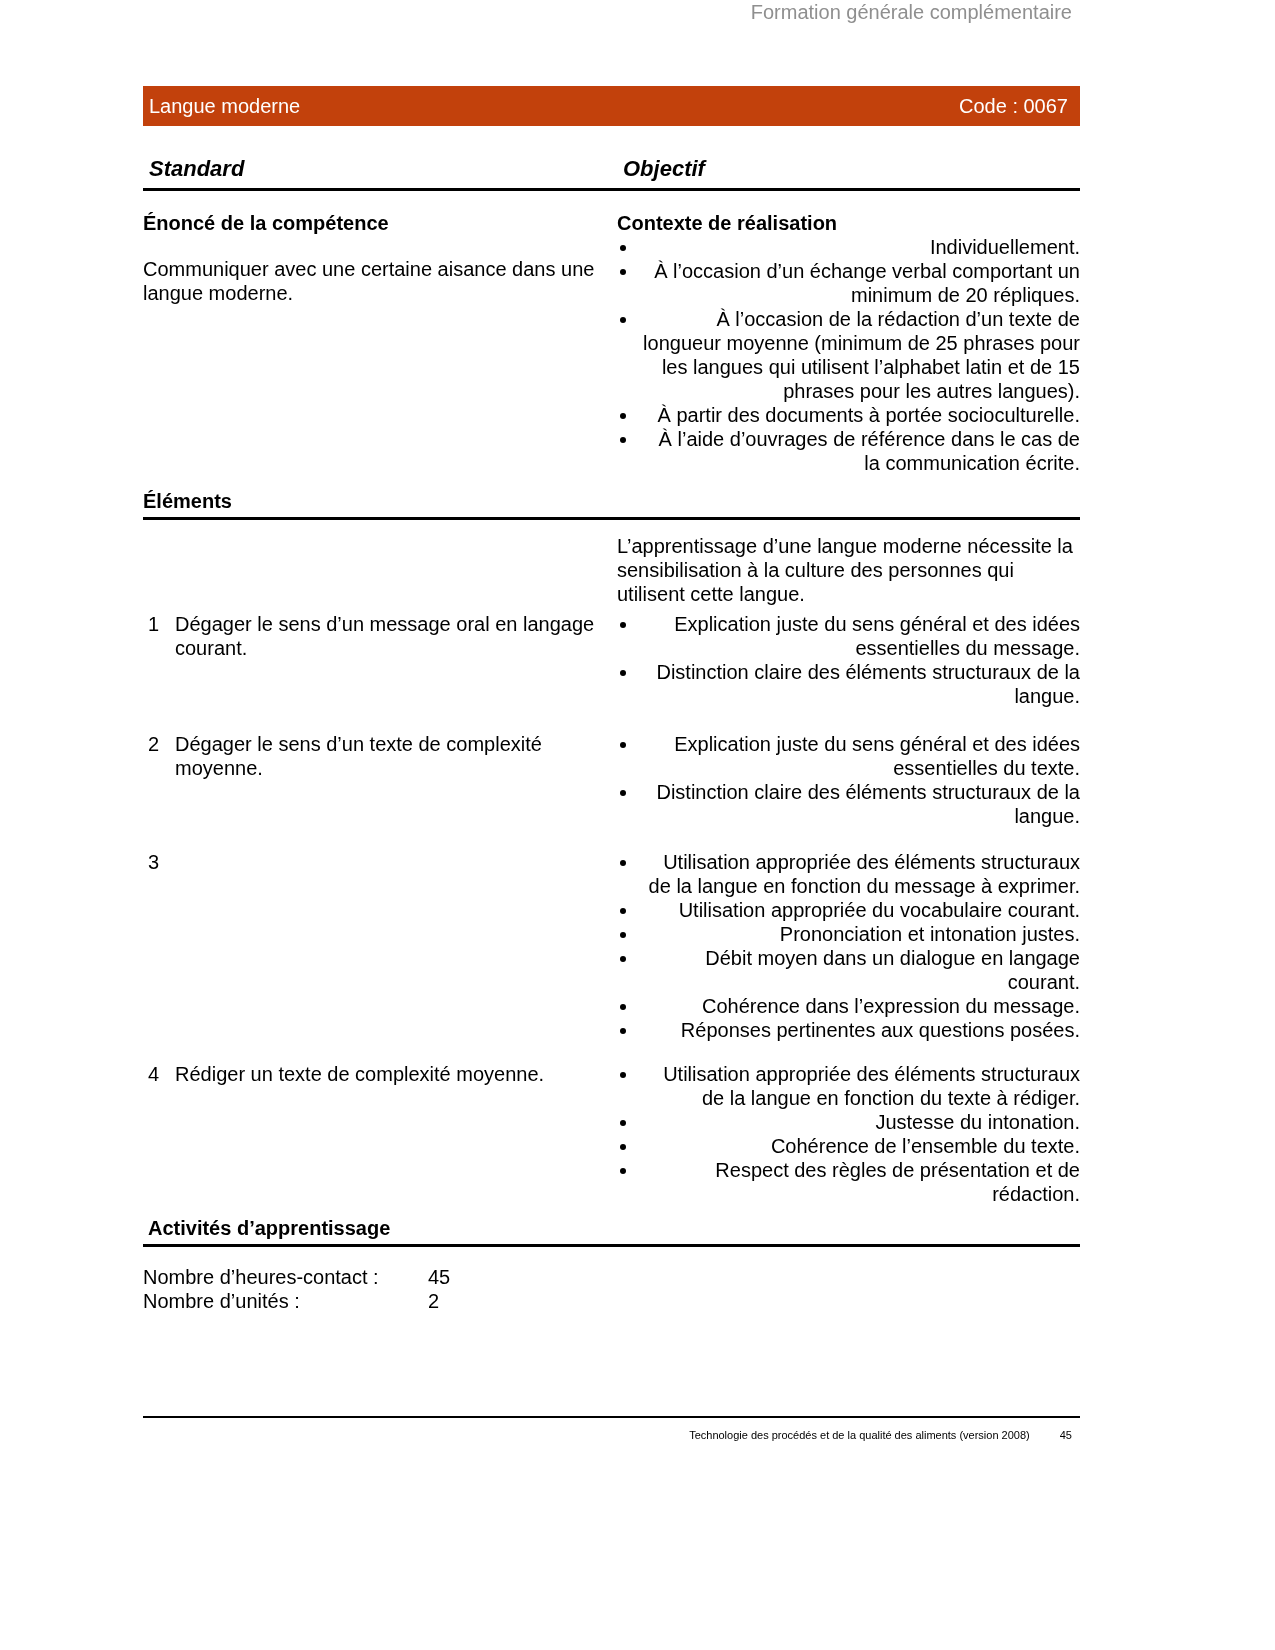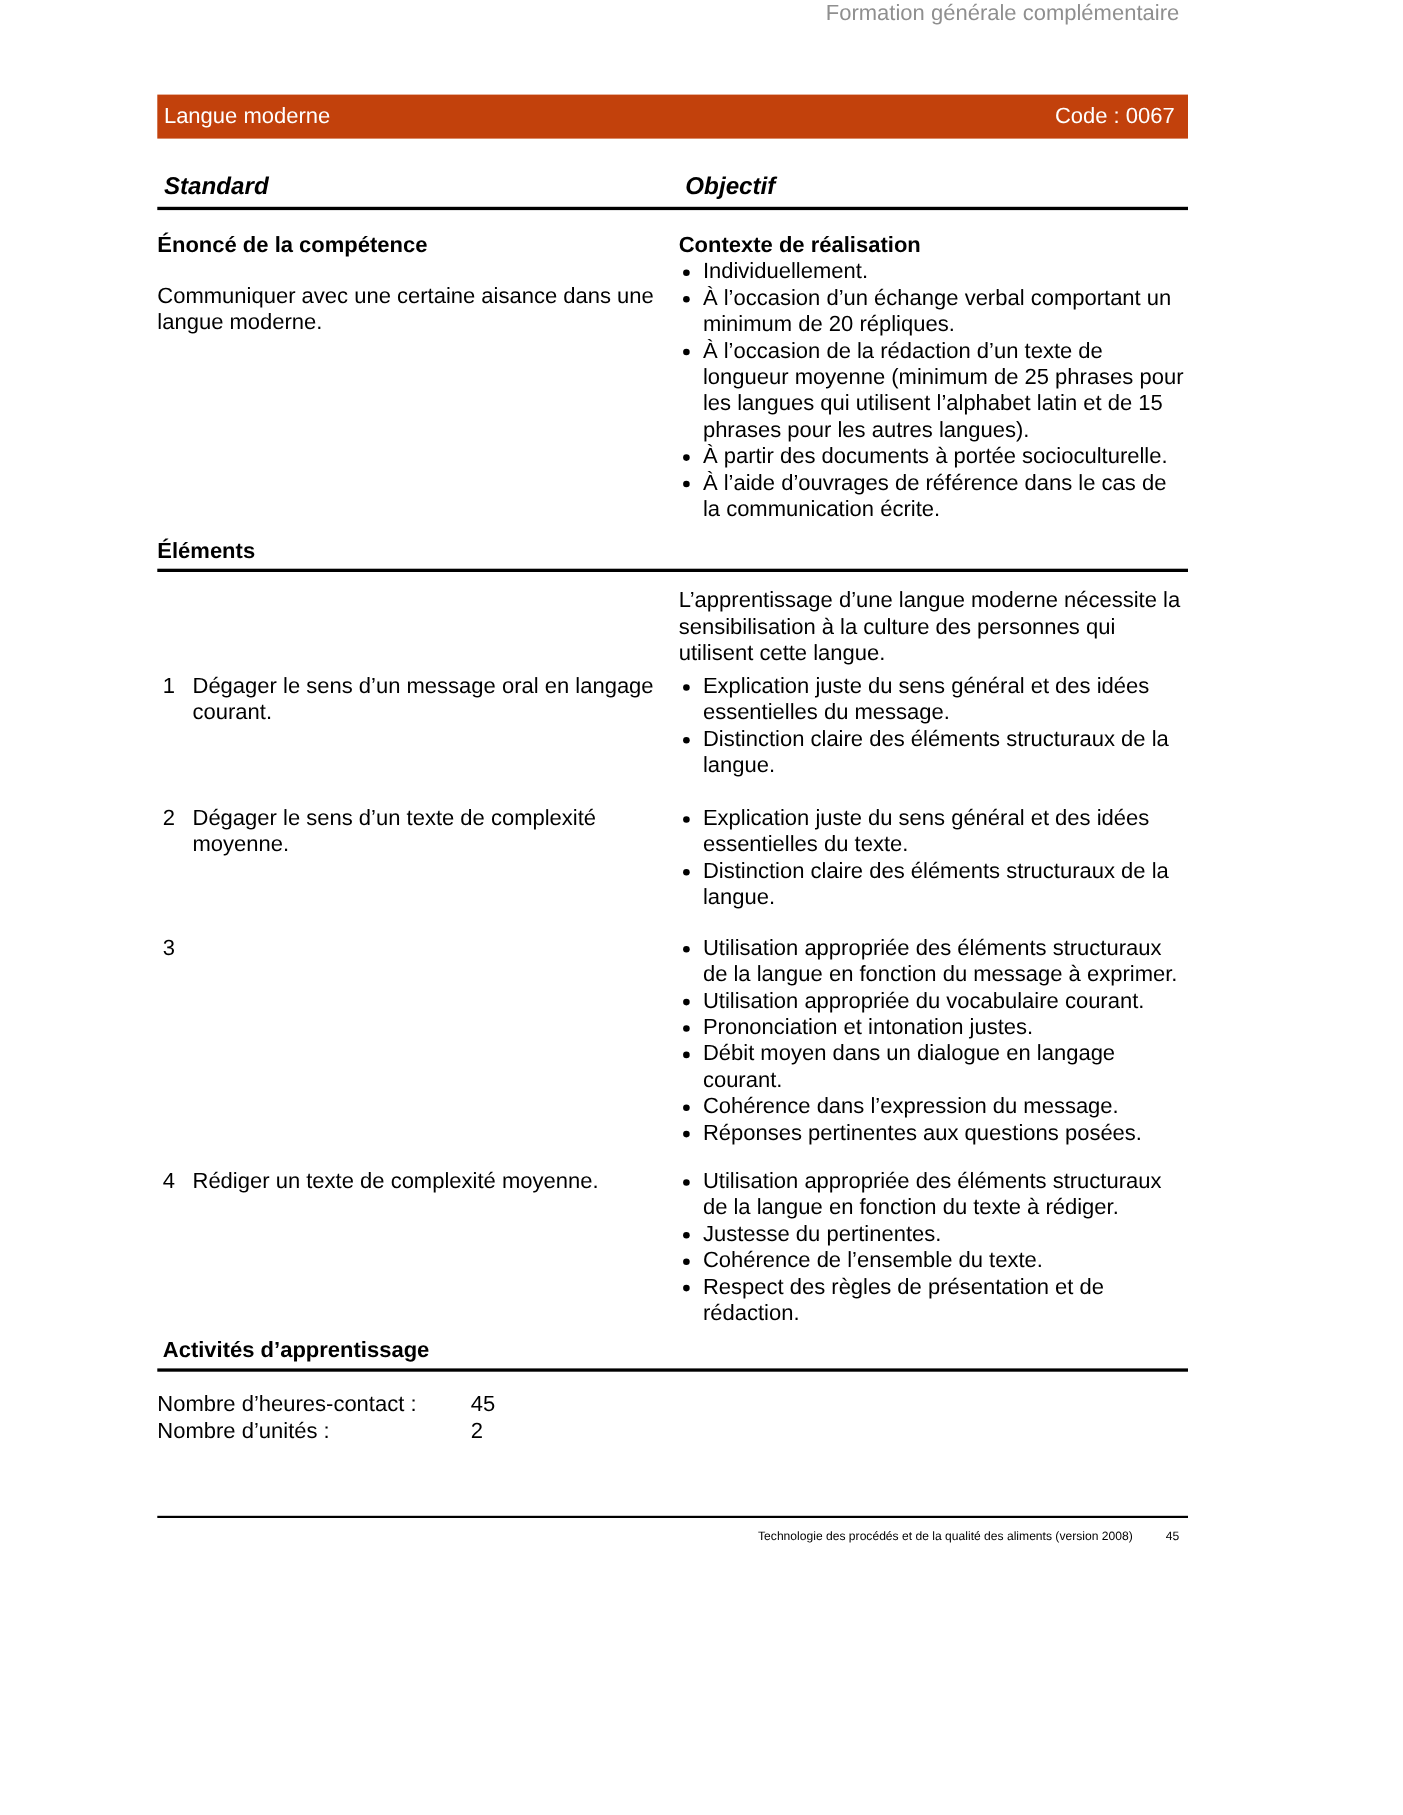--- a/index.html
+++ b/index.html
@@ -54,20 +54,21 @@
   }
   .left-cell { padding-right: 14px; }
   .right-cell { }
   .sub-head { font-weight: bold; }
   .row-enonce { margin-top: 20px; }
   .enonce-text { margin-top: 22px; }
   ul.bullets {
     list-style: disc outside;
     padding-left: 22px;
     margin: 0;
+    text-align: right;
   }
   ul.bullets li { padding-left: 0; }
   .section-head-row {
     margin-top: 14px;
     display: grid;
     grid-template-columns: 474px 463px;
     border-bottom: 3px solid #000;
     padding-bottom: 4px;
   }
   .row-intro { margin-top: 14px; }
@@ -89,21 +90,21 @@
     padding-bottom: 4px;
     padding-left: 5px;
   }
   .act-rows { margin-top: 18px; }
   .act-row { display: flex; }
   .act-label { flex: 0 0 285px; }
   .act-value { flex: 1 1 auto; }
   .footer {
     position: absolute;
     left: 143px;
-    top: 1378px;
+    top: 1416px;
     width: 937px;
     border-top: 2px solid #000;
     padding-top: 10px;
     display: flex;
     justify-content: flex-end;
     align-items: baseline;
     gap: 30px;
     padding-right: 8px;
     font-size: 11px;
     line-height: 14px;
@@ -197,21 +198,21 @@
   </div>
 
   <div class="two-col item-row item-row-4">
     <div class="left-cell element-cell">
       <span class="el-num">4</span>
       <span class="el-text">Rédiger un texte de complexité moyenne.</span>
     </div>
     <div class="right-cell">
       <ul class="bullets">
         <li>Utilisation appropriée des éléments structuraux de la langue en fonction du texte à rédiger.</li>
-        <li>Justesse du pertinentes.</li>
+        <li>Justesse du intonation.</li>
         <li>Cohérence de l’ensemble du texte.</li>
         <li>Respect des règles de présentation et de rédaction.</li>
       </ul>
     </div>
   </div>
 
   <div class="activites-head">Activités d’apprentissage</div>
 
   <div class="act-rows">
     <div class="act-row">

